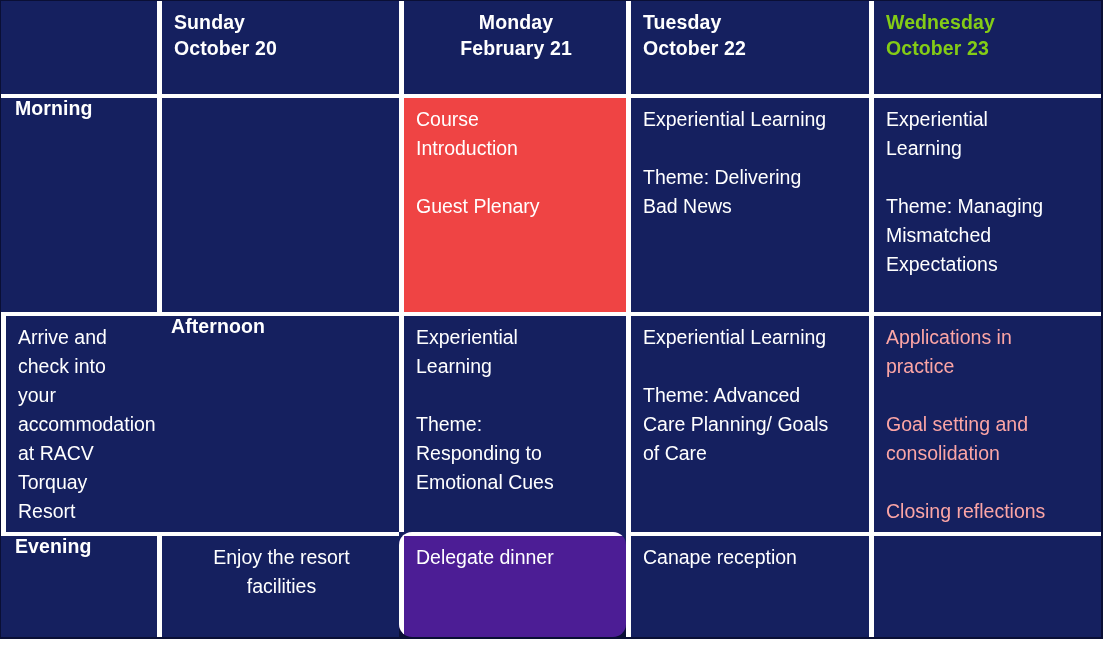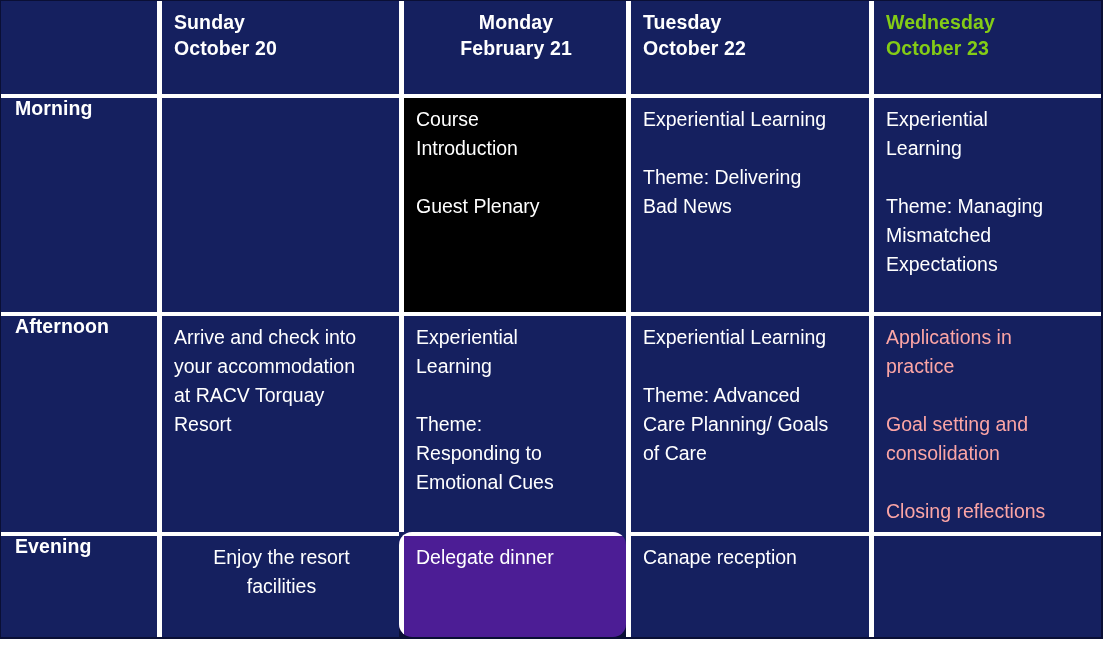--- a/index.html
+++ b/index.html
@@ -161,21 +161,21 @@
     <div class="cell hline" style="background: rgb(21, 32, 95); color: rgb(255, 255, 255);">
       <div class="pad">
         <div class="rowlabel">Morning</div>
       </div>
     </div>
     <div class="cell hline vline" style="background: rgb(21, 32, 95); color: rgb(255, 255, 255);">
       <div class="pad">
           <div class="body-text"></div>
         </div>
     </div>
-    <div class="cell hline vline nudge-34" style="background: #000000; color: rgb(255, 255, 255);">
+    <div class="cell hline vline nudge-34" style="background: #ef4444; color: rgb(255, 255, 255);">
       <div class="pad">
           <div class="body-text">
             <div class="blk">Course<br>Introduction</div>
             <div class="blk">Guest Plenary</div>
           </div>
         </div>
     </div>
     <div class="cell hline vline nudge-34" style="background: rgb(21, 32, 95); color: rgb(255, 255, 255);">
       <div class="pad">
           <div class="body-text">
@@ -186,31 +186,31 @@
     </div>
     <div class="cell hline vline nudge-10" style="background: rgb(21, 32, 95); color: rgb(255, 255, 255);">
       <div class="pad">
           <div class="body-text">
             <div class="blk">Experiential<br>Learning</div>
             <div class="blk">Theme: Managing<br>Mismatched<br>Expectations</div>
           </div>
         </div>
     </div>
 
+    <div class="cell hline vline nudge-26" style="background: rgb(21, 32, 95); color: rgb(255, 255, 255);">
+      <div class="pad">
+          <div class="body-text">
+            <div class="blk">Arrive and check into<br>your accommodation<br>at RACV Torquay<br>Resort</div>
+          </div>
+        </div>
+    </div>
     <div class="cell hline" style="background: rgb(21, 32, 95); color: rgb(255, 255, 255);">
       <div class="pad">
         <div class="rowlabel">Afternoon</div>
       </div>
-    </div>
-    <div class="cell hline vline nudge-26" style="background: rgb(21, 32, 95); color: rgb(255, 255, 255);">
-      <div class="pad">
-          <div class="body-text">
-            <div class="blk">Arrive and check into<br>your accommodation<br>at RACV Torquay<br>Resort</div>
-          </div>
-        </div>
     </div>
     <div class="cell hline vline nudge-10" style="background: rgb(21, 32, 95); color: rgb(255, 255, 255);">
       <div class="pad">
           <div class="body-text">
             <div class="blk">Experiential<br>Learning</div>
             <div class="blk">Theme:<br>Responding to<br>Emotional Cues</div>
           </div>
         </div>
     </div>
     <div class="cell hline vline nudge-26" style="background: rgb(21, 32, 95); color: rgb(255, 255, 255);">

